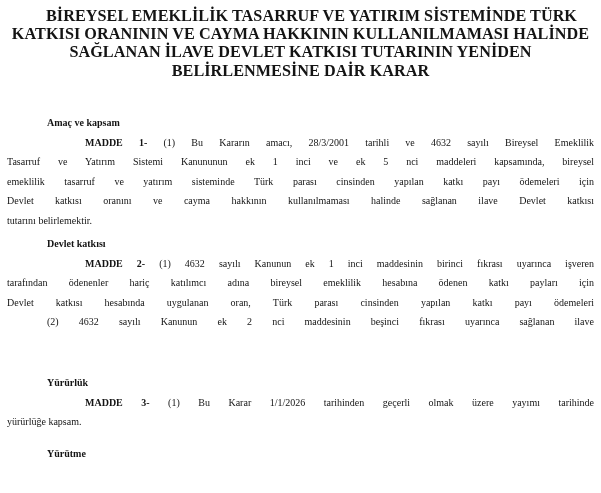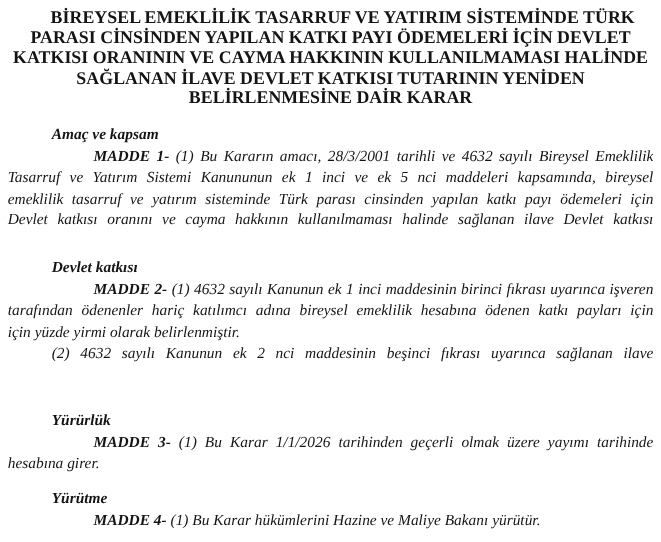--- a/index.html
+++ b/index.html
@@ -34,23 +34,22 @@
     }
     .title .tline {
       display: block;
       white-space: nowrap;
     }
     .title .tline.l1 { padding-left: 22px; }
     .section {
       position: absolute;
       left: 7px;
       width: 587px;
-      font-size: 14px;
+      font-size: 10px;
       line-height: 19.6px;
-      font-style: italic;
     }
     .heading {
       display: block;
       font-weight: bold;
       padding-left: 40px;
       white-space: nowrap;
     }
     .madde-label {
       font-weight: bold;
       margin-left: 38px;
@@ -69,46 +68,45 @@
     }
     .indent { padding-left: 40px; }
   </style>
 </head>
 <body>
 
 <div class="page">
 
   <div class="title">
     <span class="tline l1">BİREYSEL EMEKLİLİK TASARRUF VE YATIRIM SİSTEMİNDE TÜRK</span>
-    <span class="tline">PARASI CİNSİNDEN YAPILAN KATKI PAYI ÖDEMELERİ İÇİN DEVLET</span>
     <span class="tline">KATKISI ORANININ VE CAYMA HAKKININ KULLANILMAMASI HALİNDE</span>
     <span class="tline">SAĞLANAN İLAVE DEVLET KATKISI TUTARININ YENİDEN</span>
     <span class="tline">BELİRLENMESİNE DAİR KARAR</span>
   </div>
 
   <div class="section" style="top:113px;">
     <span class="heading">Amaç ve kapsam</span>
     <span class="justify-line indent"><span class="madde-label">MADDE 1-</span><span> (1) Bu Kararın amacı, 28/3/2001 tarihli ve 4632 sayılı Bireysel Emeklilik</span></span>
     <span class="justify-line">Tasarruf ve Yatırım Sistemi Kanununun ek 1 inci ve ek 5 nci maddeleri kapsamında, bireysel</span>
     <span class="justify-line">emeklilik tasarruf ve yatırım sisteminde Türk parası cinsinden yapılan katkı payı ödemeleri için</span>
     <span class="justify-line">Devlet katkısı oranını ve cayma hakkının kullanılmaması halinde sağlanan ilave Devlet katkısı</span>
+    <span class="line">tutarını belirlemektir.</span>
   </div>
 
   <div class="section" style="top:234px;">
     <span class="heading">Devlet katkısı</span>
     <span class="justify-line indent"><span class="madde-label">MADDE 2-</span><span> (1) 4632 sayılı Kanunun ek 1 inci maddesinin birinci fıkrası uyarınca işveren</span></span>
     <span class="justify-line">tarafından ödenenler hariç katılımcı adına bireysel emeklilik hesabına ödenen katkı payları için</span>
-    <span class="line">için yüzde yirmi olarak belirlenmiştir.</span>
+    <span class="justify-line">Devlet katkısı hesabında uygulanan oran, Türk parası cinsinden yapılan katkı payı ödemeleri</span>
     <span class="justify-line indent">(2) 4632 sayılı Kanunun ek 2 nci maddesinin beşinci fıkrası uyarınca sağlanan ilave</span>
   </div>
 
   <div class="section" style="top:373px;">
     <span class="heading">Yürürlük</span>
     <span class="justify-line indent"><span class="madde-label">MADDE 3-</span><span> (1) Bu Karar 1/1/2026 tarihinden geçerli olmak üzere yayımı tarihinde</span></span>
-    <span class="line">hesabına girer.</span>
+    <span class="line">yürürlüğe kapsam.</span>
   </div>
 
   <div class="section" style="top:444px;">
     <span class="heading">Yürütme</span>
-    <span class="line indent"><span class="madde-label">MADDE 4-</span><span> (1) Bu Karar hükümlerini Hazine ve Maliye Bakanı yürütür.</span></span>
   </div>
 
 </div>
 
 </body></html>

